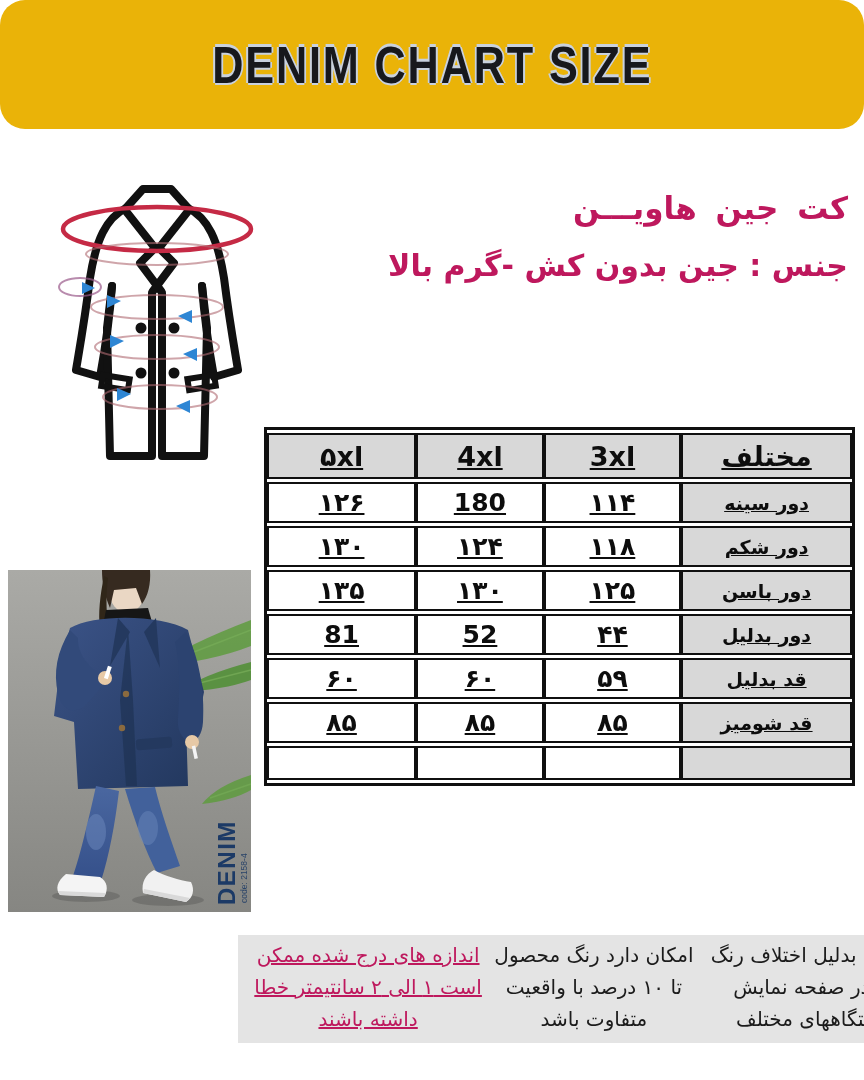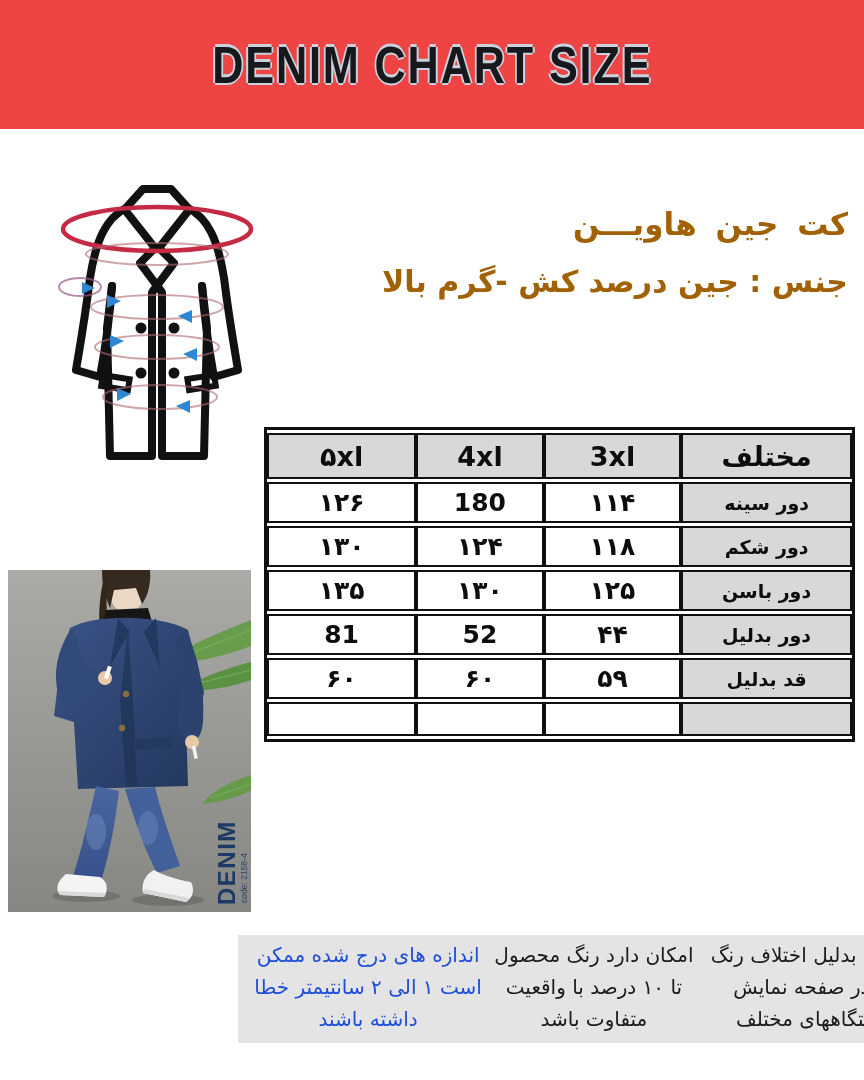--- a/index.html
+++ b/index.html
@@ -6,34 +6,34 @@
   html, body { background: #ffffff; }
   .canvas {
     position: relative; width: 864px; height: 1080px;
     background: #ffffff; overflow: hidden;
     font-family: "DejaVu Sans", sans-serif;
   }
 
   
   .band {
     position: absolute; top: 0; left: 0; width: 864px; height: 129px;
-    background: #ef4444; display: flex; align-items: center; justify-content: center;
+    background: #eab308; display: flex; align-items: center; justify-content: center; border-radius: 25px;
   }
   .band-title {
     font-family: "Liberation Sans", sans-serif;
     font-size: 47px; font-weight: 600; color: #17181c;
     letter-spacing: 2px; transform: scale(0.92, 1.1);
     text-shadow: 2px 0 0 #c9d1dd, -2px 0 0 #c9d1dd, 0 2px 0 #c9d1dd, 0 -2px 0 #c9d1dd;
     white-space: nowrap;
   }
 
   
   .product {
-    position: absolute; top: 206px; right: 16px;
-    direction: rtl; text-align: right; color: #a16207;
+    position: absolute; top: 190px; right: 16px;
+    direction: rtl; text-align: right; color: #be185d;
   }
   .product-title {
     font-size: 31px; font-weight: bold; letter-spacing: 0.5px; word-spacing: 8px;
   }
   .product-material {
     margin-top: 22px; font-size: 30px; font-weight: bold;
   }
 
   
   .coat-wrap { position: absolute; left: 30px; top: 176px; width: 266px; height: 290px; }
@@ -44,21 +44,21 @@
     border: 3px solid #101010; background: #ffffff;
   }
   table.size-table {
     width: 100%; border-collapse: separate; border-spacing: 0 3px;
     direction: ltr; table-layout: fixed;
   }
   table.size-table td {
     border: 2.5px solid #101010; background: #ffffff;
     text-align: center; vertical-align: middle;
     height: 36px; padding: 4px 2px;
-    font-weight: bold; font-size: 25px; color: #0d0d0d;
+    font-weight: bold; font-size: 25px; color: #0d0d0d; text-decoration: underline;
   }
   table.size-table td:nth-child(1) { width: 25.5%; }
   table.size-table td:nth-child(2) { width: 21.8%; }
   table.size-table td:nth-child(3) { width: 23.5%; }
   table.size-table td:nth-child(4) { width: 29.2%; }
   table.size-table tr.hdr-row td {
     background: #d8d8d8; height: 46px; font-size: 27px; font-weight: 600;
   }
   table.size-table td.lbl {
     background: #d8d8d8; direction: rtl; font-size: 19px;
@@ -69,34 +69,34 @@
   .photo { position: absolute; left: 8px; top: 570px; width: 243px; height: 342px; }
 
   
   .note {
     position: absolute; left: 238px; top: 935px; width: 698px; height: 108px;
     background: #e4e4e4; direction: rtl; text-align: center;
     display: flex; justify-content: center;
     padding: 4px 10px;
   }
   .note-line { font-size: 20px; line-height: 32px; color: #1b1b1b; }
-  .note-line.blue { color: #1d4ed8; }
+  .note-line.blue { color: #be185d; text-decoration: underline; }
 </style>
 </head>
 <body>
 
 <div class="canvas">
 
   <div class="band">
     <div class="band-title">DENIM CHART SIZE</div>
   </div>
 
   <div class="product">
     <div class="product-title">کت جین  هاویـــن</div>
-    <div class="product-material">جنس : جین درصد کش -گرم بالا</div>
+    <div class="product-material">جنس : جین بدون کش -گرم بالا</div>
   </div>
 
   <div class="coat-wrap">
     <svg width="266" height="290" viewBox="0 0 266 290">
       <g fill="none" stroke="#111" stroke-width="8" stroke-linejoin="round" stroke-linecap="round">
 
         <path d="M 96 32 L 113 13 L 141 13 L 158 32"></path>
 
         <path d="M 96 32 C 76 42 66 64 60 102 C 55 142 50 170 46 194 L 70 201 C 76 168 80 138 82 110"></path>
 
@@ -174,20 +174,26 @@
         <td>81</td>
         <td>52</td>
         <td>۴۴</td>
         <td class="lbl">دور بدلیل</td>
       </tr>
       <tr>
         <td>۶۰</td>
         <td>۶۰</td>
         <td>۵۹</td>
         <td class="lbl">قد بدلیل</td>
+      </tr>
+      <tr>
+        <td>۸۵</td>
+        <td>۸۵</td>
+        <td>۸۵</td>
+        <td class="lbl">قد شومیز</td>
       </tr>
       <tr class="empty-row">
         <td></td>
         <td></td>
         <td></td>
         <td class="lbl"></td>
       </tr>
     </tbody>
       </table>
   </div>

